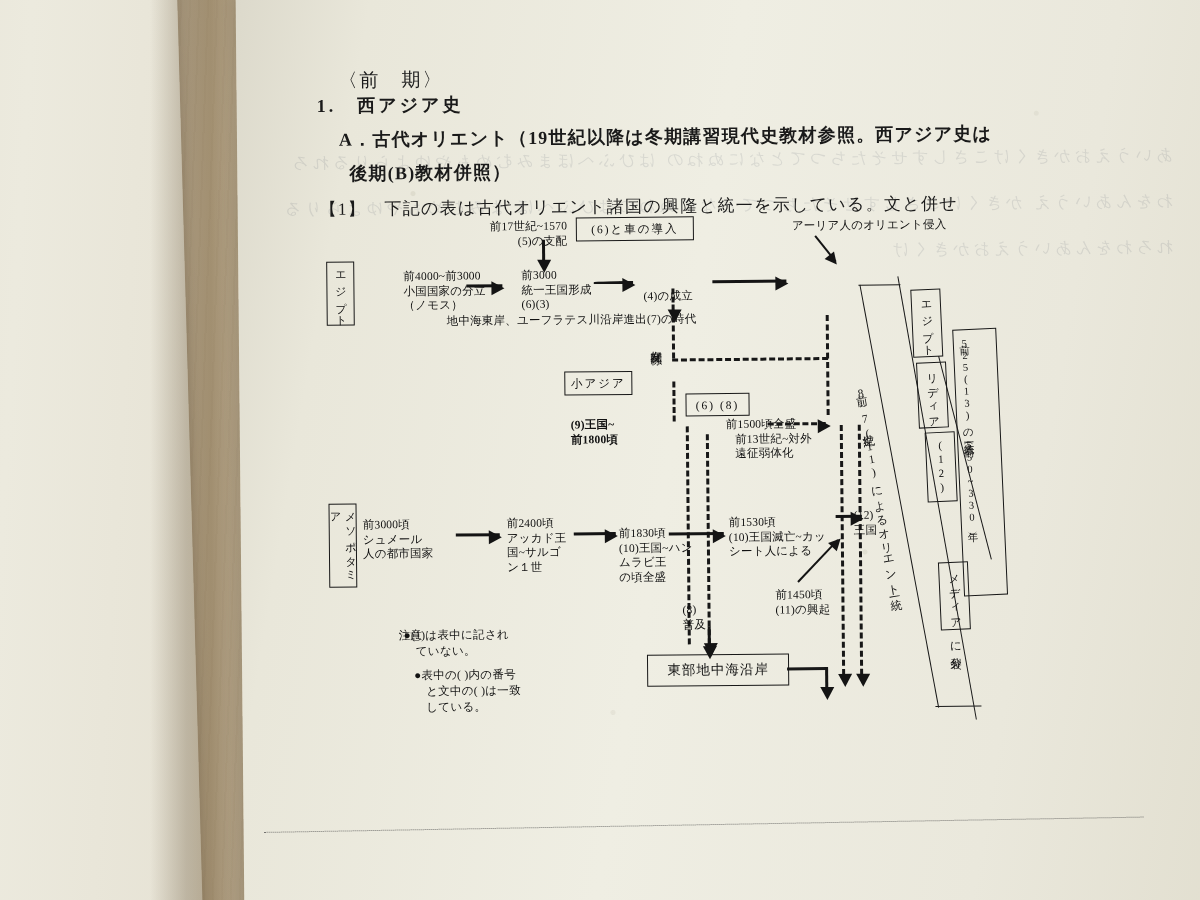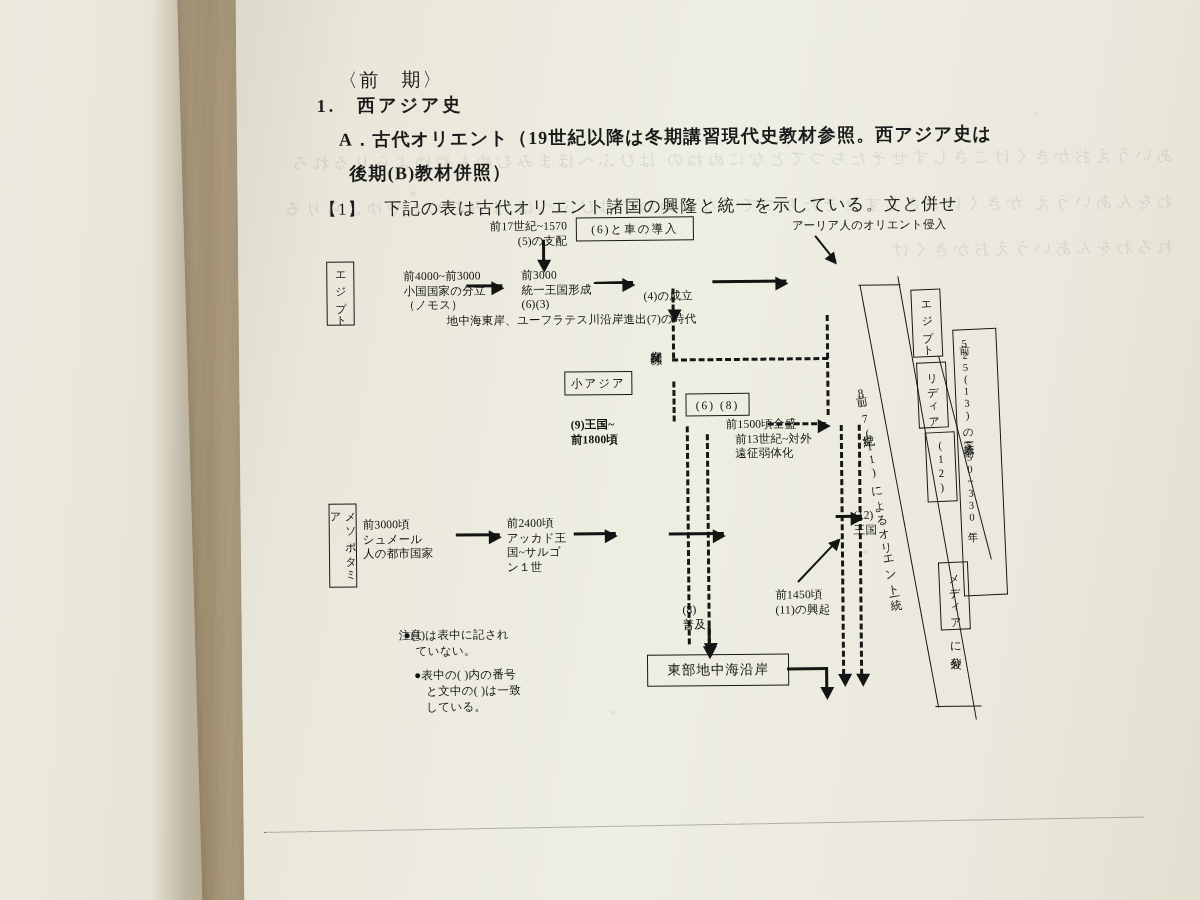--- a/index.html
+++ b/index.html
@@ -238,23 +238,30 @@
 
         <div class="arrow-h" style="left:215px;top:545px;width:44px;"></div>
 
         <div class="d" style="left:266px;top:528px;">前2400頃
 アッカド王
 国~サルゴ
 ン１世</div>
 
         <div class="arrow-h" style="left:333px;top:545px;width:42px;"></div>
 
+        <div class="d" style="left:378px;top:539px;">前1830頃
+(10)王国~ハン
+ムラビ王
+の頃全盛</div>
 
         <div class="arrow-h" style="left:428px;top:546px;width:55px;"></div>
 
+        <div class="d" style="left:488px;top:529px;">前1530頃
+(10)王国滅亡~カッ
+シート人による</div>
 
         <div class="d" style="left:534px;top:602px;">前1450頃
 (11)の興起</div>
 
         <div class="slash" style="left:556px;top:596px;width:58px;transform:rotate(-46deg);"></div>
 
         <div class="d" style="left:613px;top:523px;">(12)
 王国</div>
 
         <div class="d" style="left:441px;top:616px;">(8)

